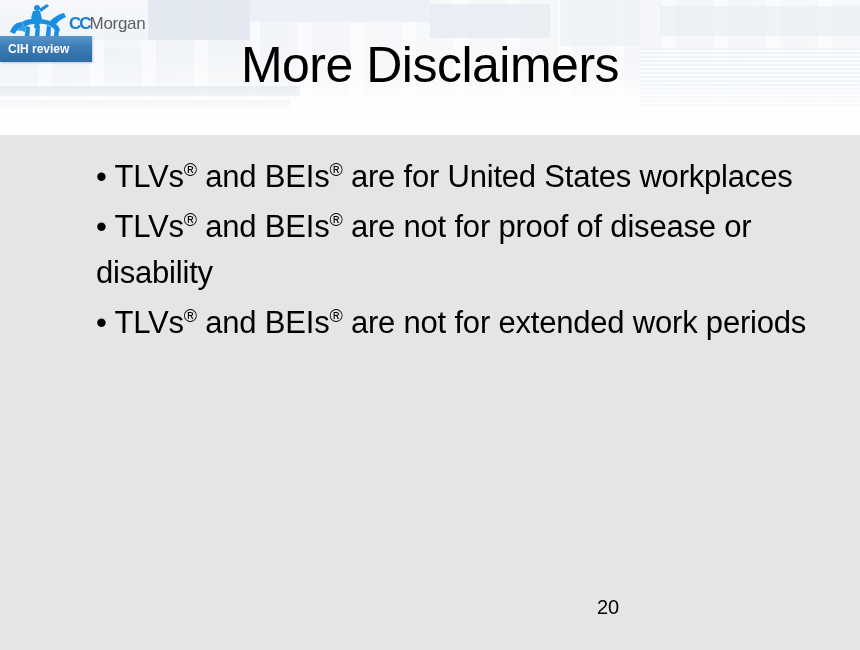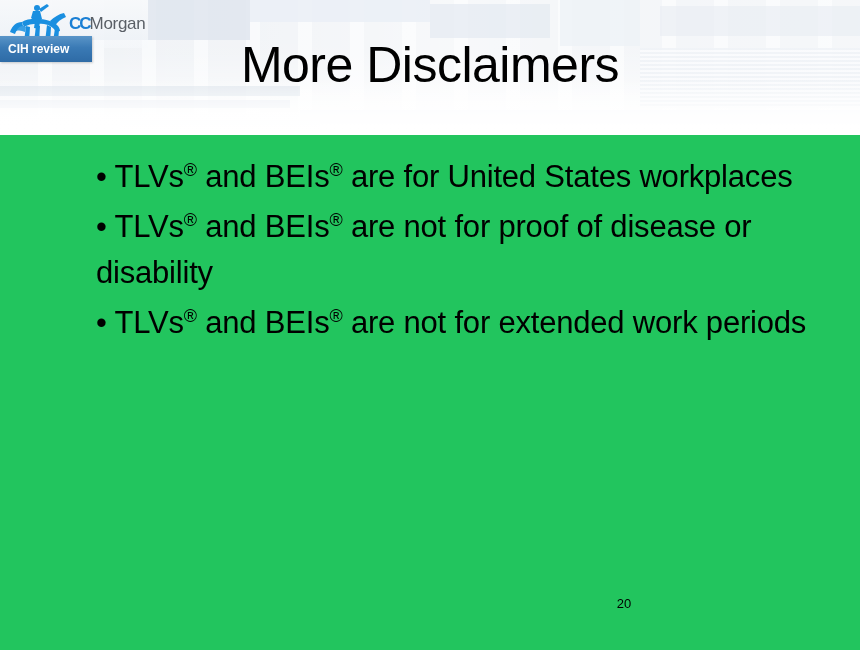--- a/index.html
+++ b/index.html
@@ -14,21 +14,21 @@
     font-family: "Liberation Sans", sans-serif;
     color: #000000;
     position: relative;
   }
 
   .slide {
     position: absolute;
     left: 0; top: 0;
     width: 860px;
     height: 650px;
-    background: #22c55e;
+    background: #e5e5e5;
     overflow: hidden;
   }
 
   
   .header {
     position: absolute;
     left: 0; top: 0;
     width: 860px;
     height: 135px;
     overflow: hidden;
@@ -173,25 +173,25 @@
   }
   .bullet sup {
     font-size: 0.58em;
     vertical-align: super;
     line-height: 0;
   }
 
   
   .page-number {
     position: absolute;
-    left: 604px;
+    left: 588px;
     top: 596px;
     width: 40px;
     text-align: center;
-    font-size: 13px;
+    font-size: 20px;
     color: #000000;
   }
 </style>
 </head>
 <body>
 
 <div class="slide">
 
   <div class="header">
     <div class="header-photo"></div>

